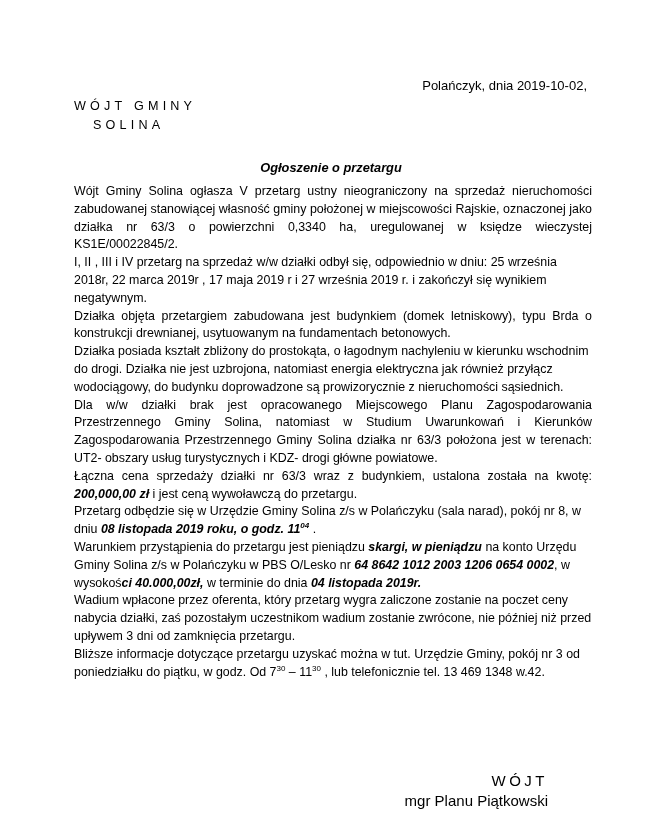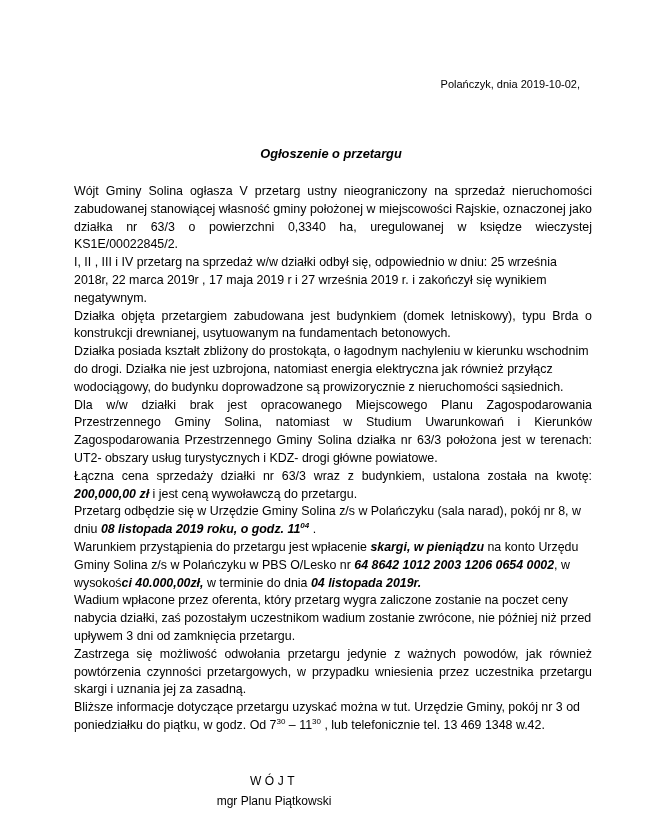--- a/index.html
+++ b/index.html
@@ -17,38 +17,38 @@
       font-size: 12.6px;
     }
     .page {
       position: absolute;
       left: 0; top: 0;
       width: 662px; height: 820px;
     }
     .place-date {
       position: absolute;
       top: 78px;
-      right: 82px;
-      font-size: 11px;
+      right: 75px;
+      font-size: 13px;
       white-space: nowrap;
     }
     .header-block {
       position: absolute;
       left: 74px;
       top: 97px;
       font-size: 12.6px;
       letter-spacing: 4.2px;
       line-height: 19px;
     }
     .header-block .line2 {
       padding-left: 19px;
     }
     .doc-title {
       position: absolute;
-      top: 146px;
+      top: 160px;
       left: 0;
       width: 662px;
       text-align: center;
       font-style: italic;
       font-weight: bold;
       font-size: 12.8px;
     }
     .body-text {
       position: absolute;
       left: 74px;
@@ -70,58 +70,61 @@
     sup {
       font-size: 8px;
       line-height: 0;
       vertical-align: super;
     }
     .signature {
       position: absolute;
       top: 771px;
       left: 0;
       width: 548px;
-      text-align: center;
-      font-size: 12px;
+      text-align: right;
+      font-size: 15px;
       line-height: 20px;
     }
     .signature .title {
       letter-spacing: 3.5px;
     }
   </style>
 </head>
 <body>
 
 <div class="page">
 
   <div class="place-date">Polańczyk, dnia 2019-10-02,</div>
 
+  <div class="header-block">
+    <div class="line1">WÓJT GMINY</div>
+    <div class="line2">SOLINA</div>
+  </div>
 
   <div class="doc-title">Ogłoszenie o przetargu</div>
 
   <div class="body-text">
     <p class="justify">Wójt Gminy Solina ogłasza V przetarg ustny nieograniczony na sprzedaż nieruchomości zabudowanej stanowiącej własność gminy położonej  w miejscowości Rajskie, oznaczonej jako działka nr 63/3 o powierzchni  0,3340 ha, uregulowanej w księdze wieczystej KS1E/00022845/2.</p>
 
     <p>I, II , III i IV  przetarg na sprzedaż w/w działki odbył się, odpowiednio w dniu: 25 września 2018r, 22 marca 2019r , 17 maja 2019 r i 27 września 2019 r. i zakończył się wynikiem negatywnym.</p>
 
     <p class="justify">Działka objęta przetargiem zabudowana jest budynkiem (domek letniskowy), typu Brda o konstrukcji drewnianej, usytuowanym na fundamentach betonowych.</p>
 
     <p>Działka posiada kształt zbliżony do prostokąta, o łagodnym nachyleniu w kierunku wschodnim do drogi. Działka nie jest uzbrojona, natomiast energia elektryczna jak również przyłącz wodociągowy, do budynku doprowadzone są prowizorycznie z nieruchomości sąsiednich.</p>
 
     <p class="justify">Dla w/w działki brak jest opracowanego Miejscowego Planu Zagospodarowania Przestrzennego Gminy Solina, natomiast w Studium Uwarunkowań i Kierunków Zagospodarowania Przestrzennego Gminy Solina działka nr 63/3 położona jest w terenach: UT2- obszary usług turystycznych i KDZ- drogi główne powiatowe.</p>
 
     <p class="justify"><span>Łączna cena  sprzedaży działki nr 63/3 wraz z budynkiem, ustalona została na kwotę: </span><span class="bi">200,000,00 zł</span><span>  i jest ceną wywoławczą do przetargu.</span></p>
 
     <p><span>Przetarg odbędzie się w Urzędzie Gminy Solina z/s w Polańczyku (sala narad), pokój nr 8, w dniu </span><span class="bi"><span>08 listopada 2019 roku, o godz. 11</span><sup>04</sup></span><span> .</span></p>
 
-    <p><span>Warunkiem przystąpienia do przetargu jest wpłacenie </span><span class="bi">skargi, w pieniądzu</span><span> na konto Urzędu Gminy Solina z/s w Polańczyku  w PBS O/Lesko nr </span><span class="bi">64 8642 1012 2003 1206 0654 0002</span><span>, w wysokoś</span><span class="bi">ci 40.000,00zł,</span><span> w terminie do dnia </span><span class="bi">04 listopada 2019r.</span></p>
+    <p><span>Warunkiem przystąpienia do przetargu jest pieniądzu </span><span class="bi">skargi, w pieniądzu</span><span> na konto Urzędu Gminy Solina z/s w Polańczyku  w PBS O/Lesko nr </span><span class="bi">64 8642 1012 2003 1206 0654 0002</span><span>, w wysokoś</span><span class="bi">ci 40.000,00zł,</span><span> w terminie do dnia </span><span class="bi">04 listopada 2019r.</span></p>
 
     <p>Wadium wpłacone przez oferenta, który przetarg wygra zaliczone zostanie na poczet ceny nabycia działki, zaś pozostałym uczestnikom wadium zostanie zwrócone, nie później niż przed upływem 3 dni od zamknięcia przetargu.</p>
 
-    <p class="justify">Zastrzega się możliwość odwołania przetargu jedynie z ważnych powodów, jak również powtórzenia czynności przetargowych, w przypadku wniesienia przez uczestnika przetargu skargi i uznania jej za zasadną.</p>
 
     <p><span>Bliższe informacje dotyczące przetargu uzyskać można w tut. Urzędzie Gminy, pokój nr 3 od poniedziałku do piątku, w godz. Od 7</span><sup>30</sup><span> – 11</span><sup>30</sup><span> , lub telefonicznie tel. 13 469 1348 w.42.</span></p>
   </div>
 
   <div class="signature">
     <div class="title">WÓJT</div>
     <div>mgr Planu Piątkowski</div>
   </div>
 
 </div>

